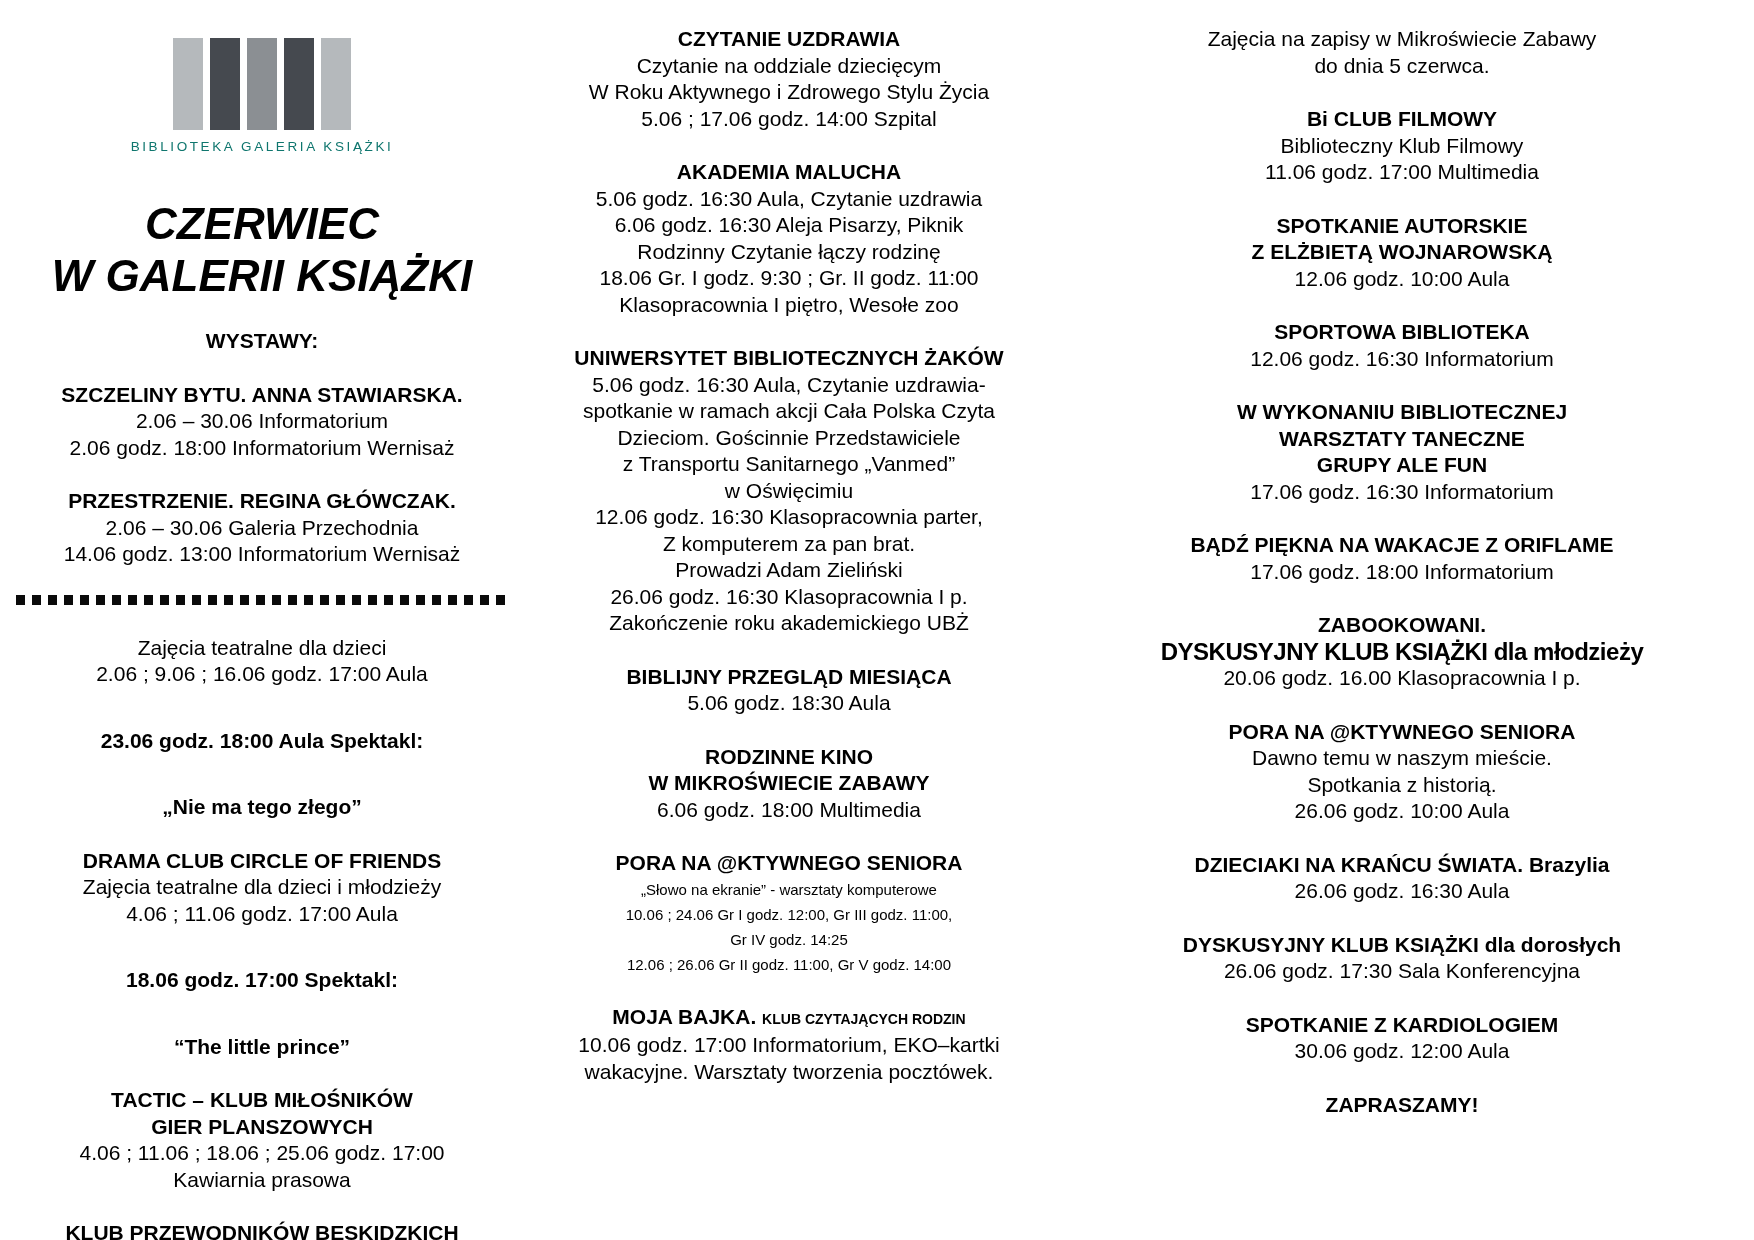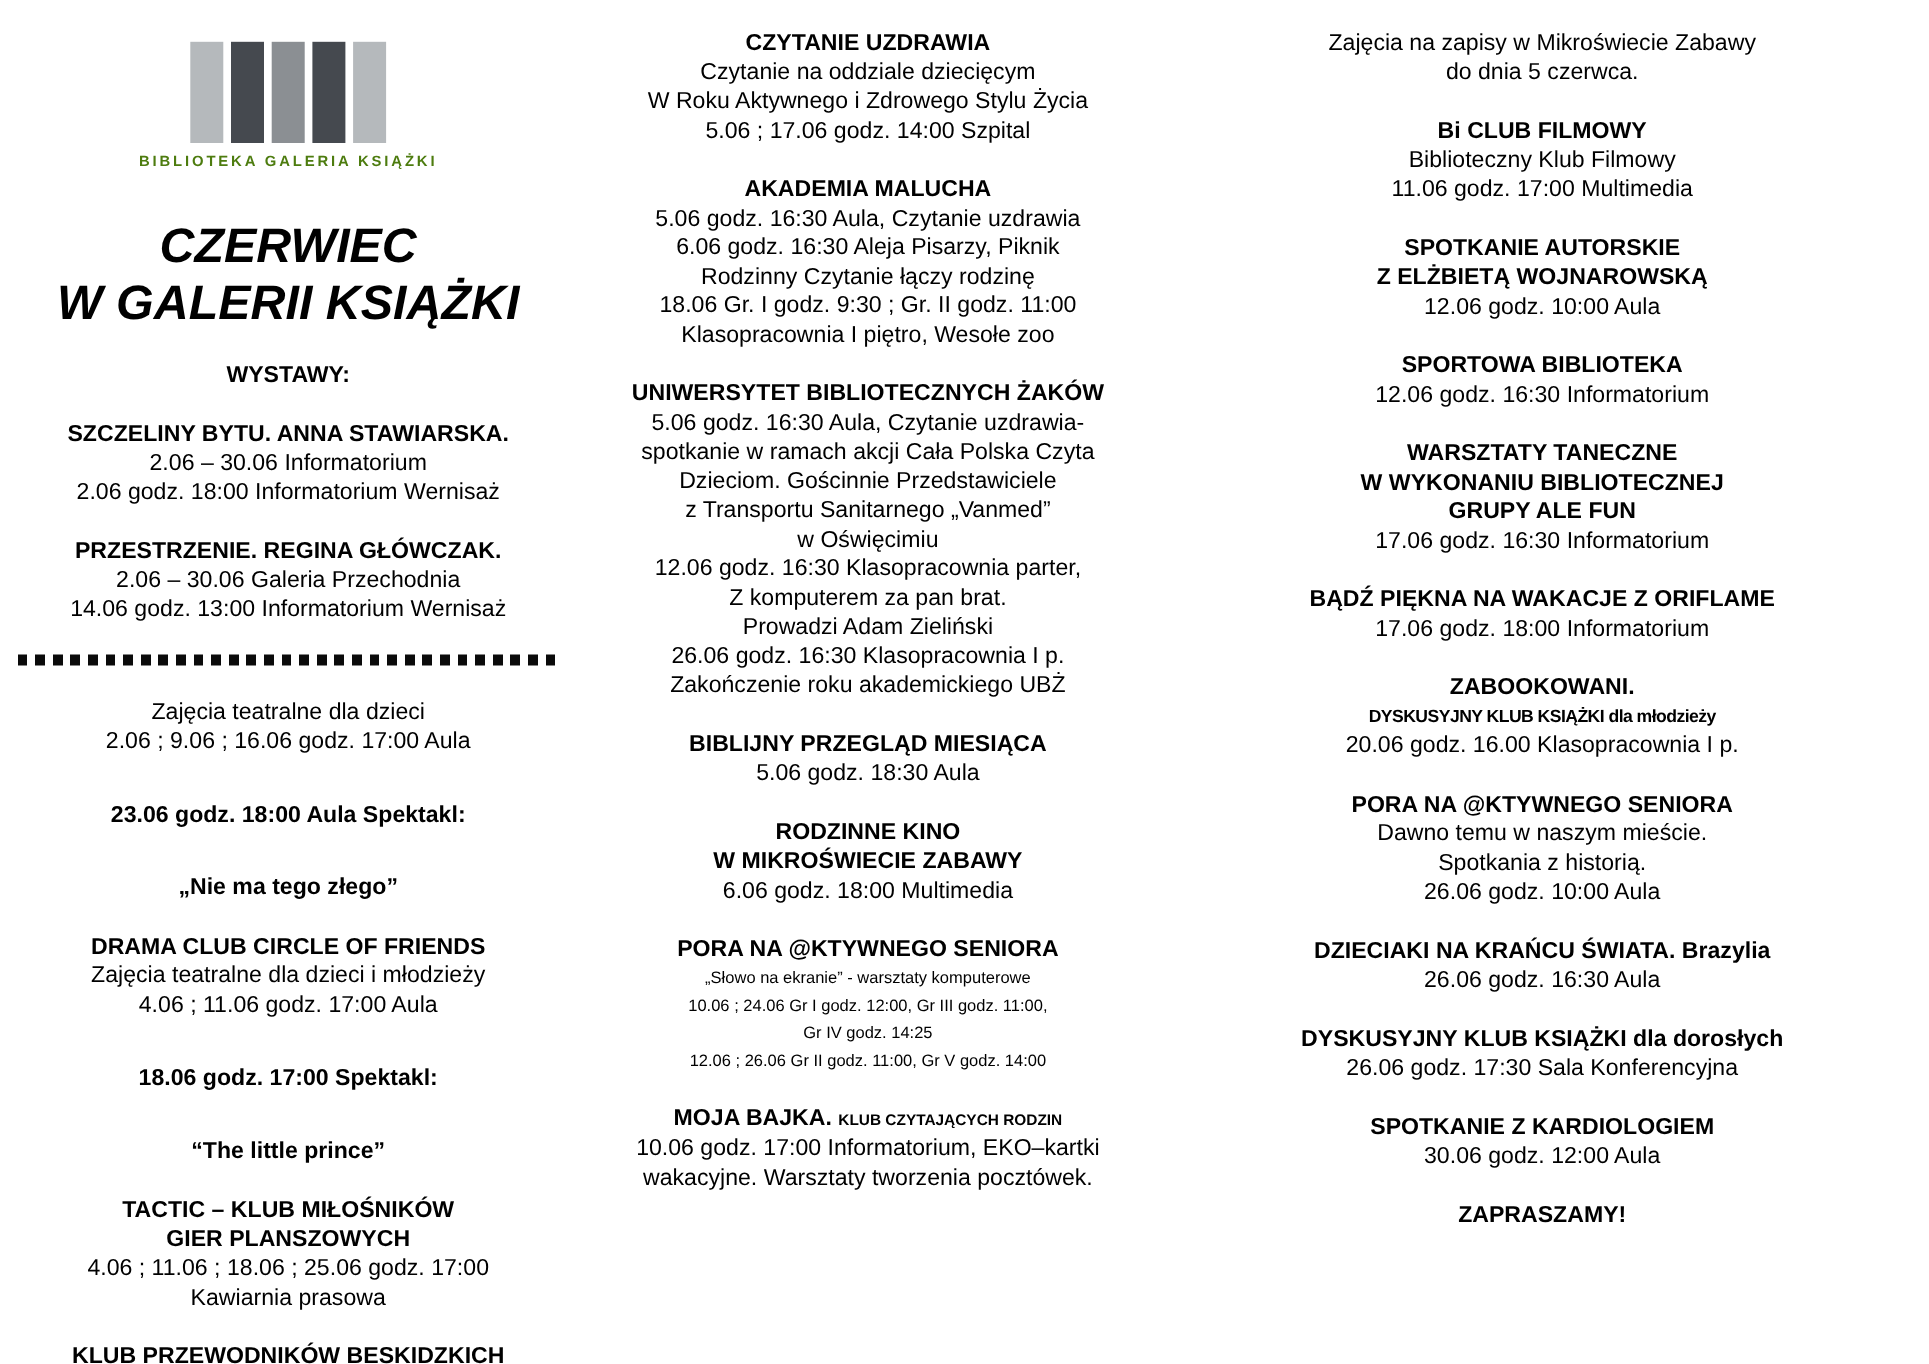--- a/index.html
+++ b/index.html
@@ -21,37 +21,37 @@
   .col-right { width: 664px; flex: 0 0 auto; }
 
   
   .logo { margin-top: 12px; }
   .logo-bars { display: flex; justify-content: center; gap: 7px; height: 92px; }
   .logo-bars .bar { width: 30px; height: 100%; }
   .logo-caption {
     margin-top: 9px;
     font-size: 13.5px;
     letter-spacing: 2.6px;
-    color: #4d7c0f;
-    font-weight: bold;
+    color: #0f766e;
+    font-weight: normal;
     white-space: nowrap;
     text-align: center;
   }
 
   
   .title { margin: 44px 0 26px 0; font-size: 44px; line-height: 52px; font-weight: bold; font-style: italic; }
   .title .title-line { display: block; }
 
   
   .block { margin: 0 0 27px 0; }
   .ln  { margin: 0; font-size: 21px; line-height: 26.5px; font-weight: normal; }
   .ln.h  { font-weight: bold; }
   .ln.b  { font-weight: bold; margin-top: 40px; }
   .ln.rs { font-size: 15px; line-height: 25px; }
-  .ln.hc { font-weight: bold; font-size: 16px; letter-spacing: -0.5px; }
+  .ln.hc { font-weight: bold; font-size: 24px; letter-spacing: -0.5px; }
   .seg-hb  { font-weight: bold; }
   .seg-hbs { font-weight: bold; font-size: 14px; }
 
   .divider {
     height: 10px;
     margin: 8px 0 30px 0;
     background: repeating-linear-gradient(90deg, #0a0a0a 0 9px, transparent 9px 16px);
   }
 </style>
 </head>
@@ -176,22 +176,22 @@
       <div class="block">
         <p class="ln h">SPOTKANIE AUTORSKIE</p>
         <p class="ln h">Z ELŻBIETĄ WOJNAROWSKĄ</p>
         <p class="ln r">12.06 godz. 10:00 Aula</p>
       </div>
       <div class="block">
         <p class="ln h">SPORTOWA BIBLIOTEKA</p>
         <p class="ln r">12.06 godz. 16:30 Informatorium</p>
       </div>
       <div class="block">
+        <p class="ln h">W WYKONANIU BIBLIOTECZNEJ</p>
         <p class="ln h">WARSZTATY TANECZNE</p>
-        <p class="ln h">W WYKONANIU BIBLIOTECZNEJ</p>
         <p class="ln h">GRUPY ALE FUN</p>
         <p class="ln r">17.06 godz. 16:30 Informatorium</p>
       </div>
       <div class="block">
         <p class="ln h">BĄDŹ PIĘKNA NA WAKACJE Z ORIFLAME</p>
         <p class="ln r">17.06 godz. 18:00 Informatorium</p>
       </div>
       <div class="block">
         <p class="ln h">ZABOOKOWANI.</p>
         <p class="ln hc">DYSKUSYJNY KLUB KSIĄŻKI dla młodzieży</p>

